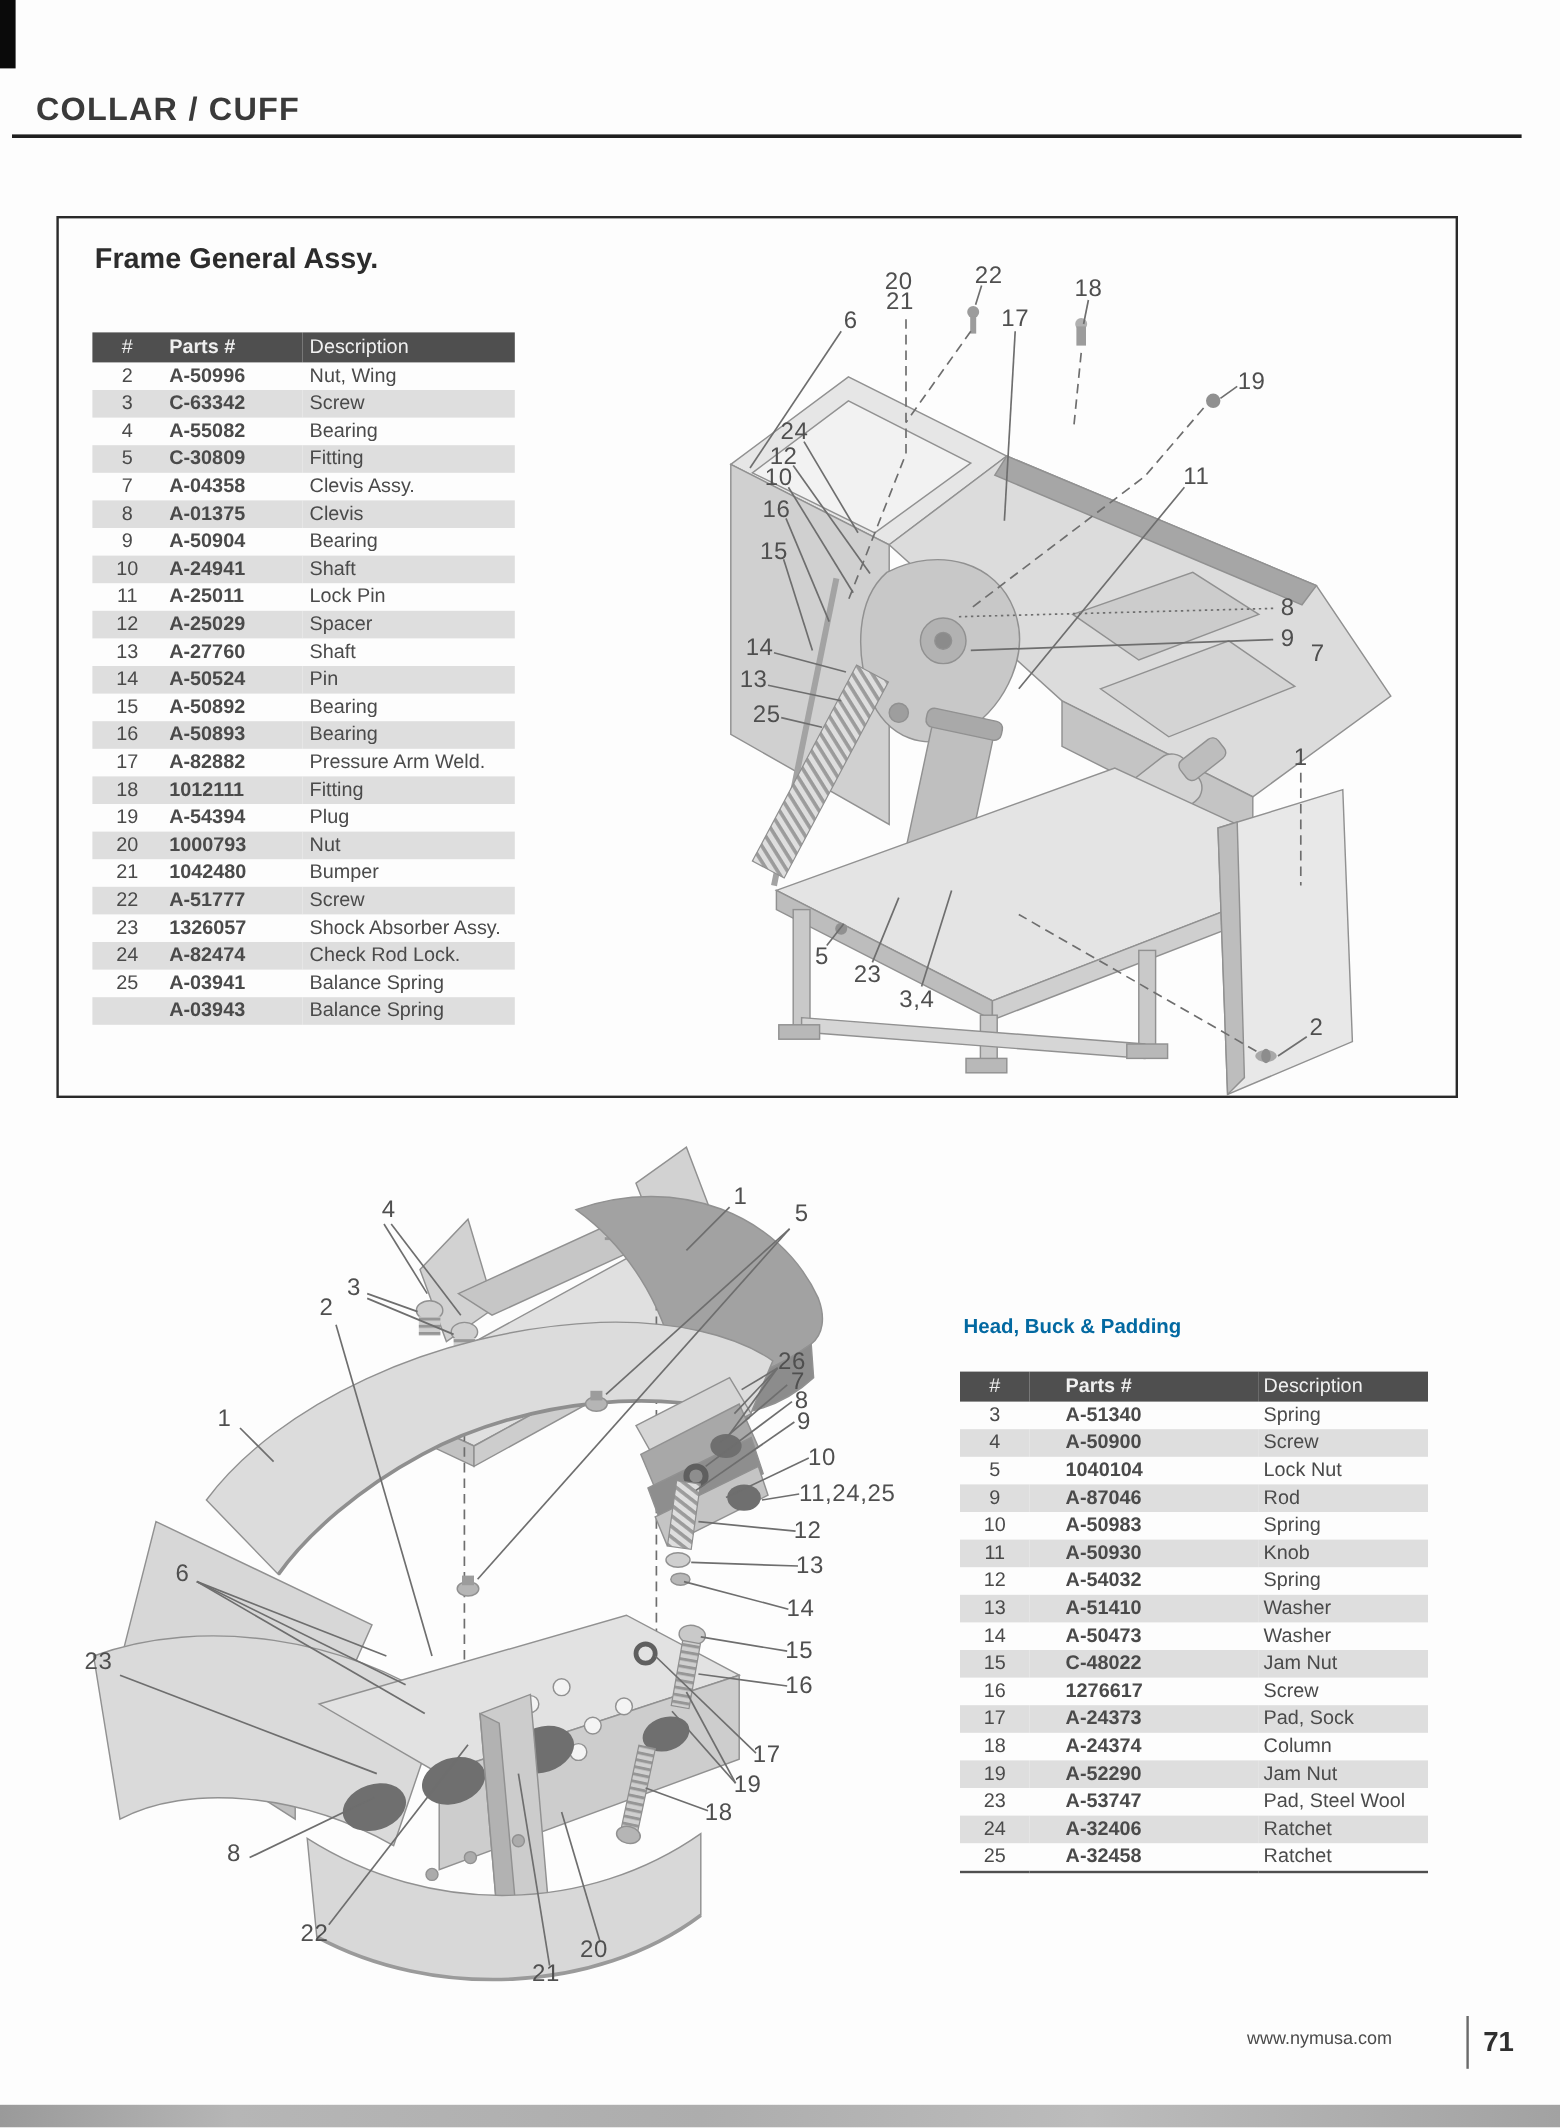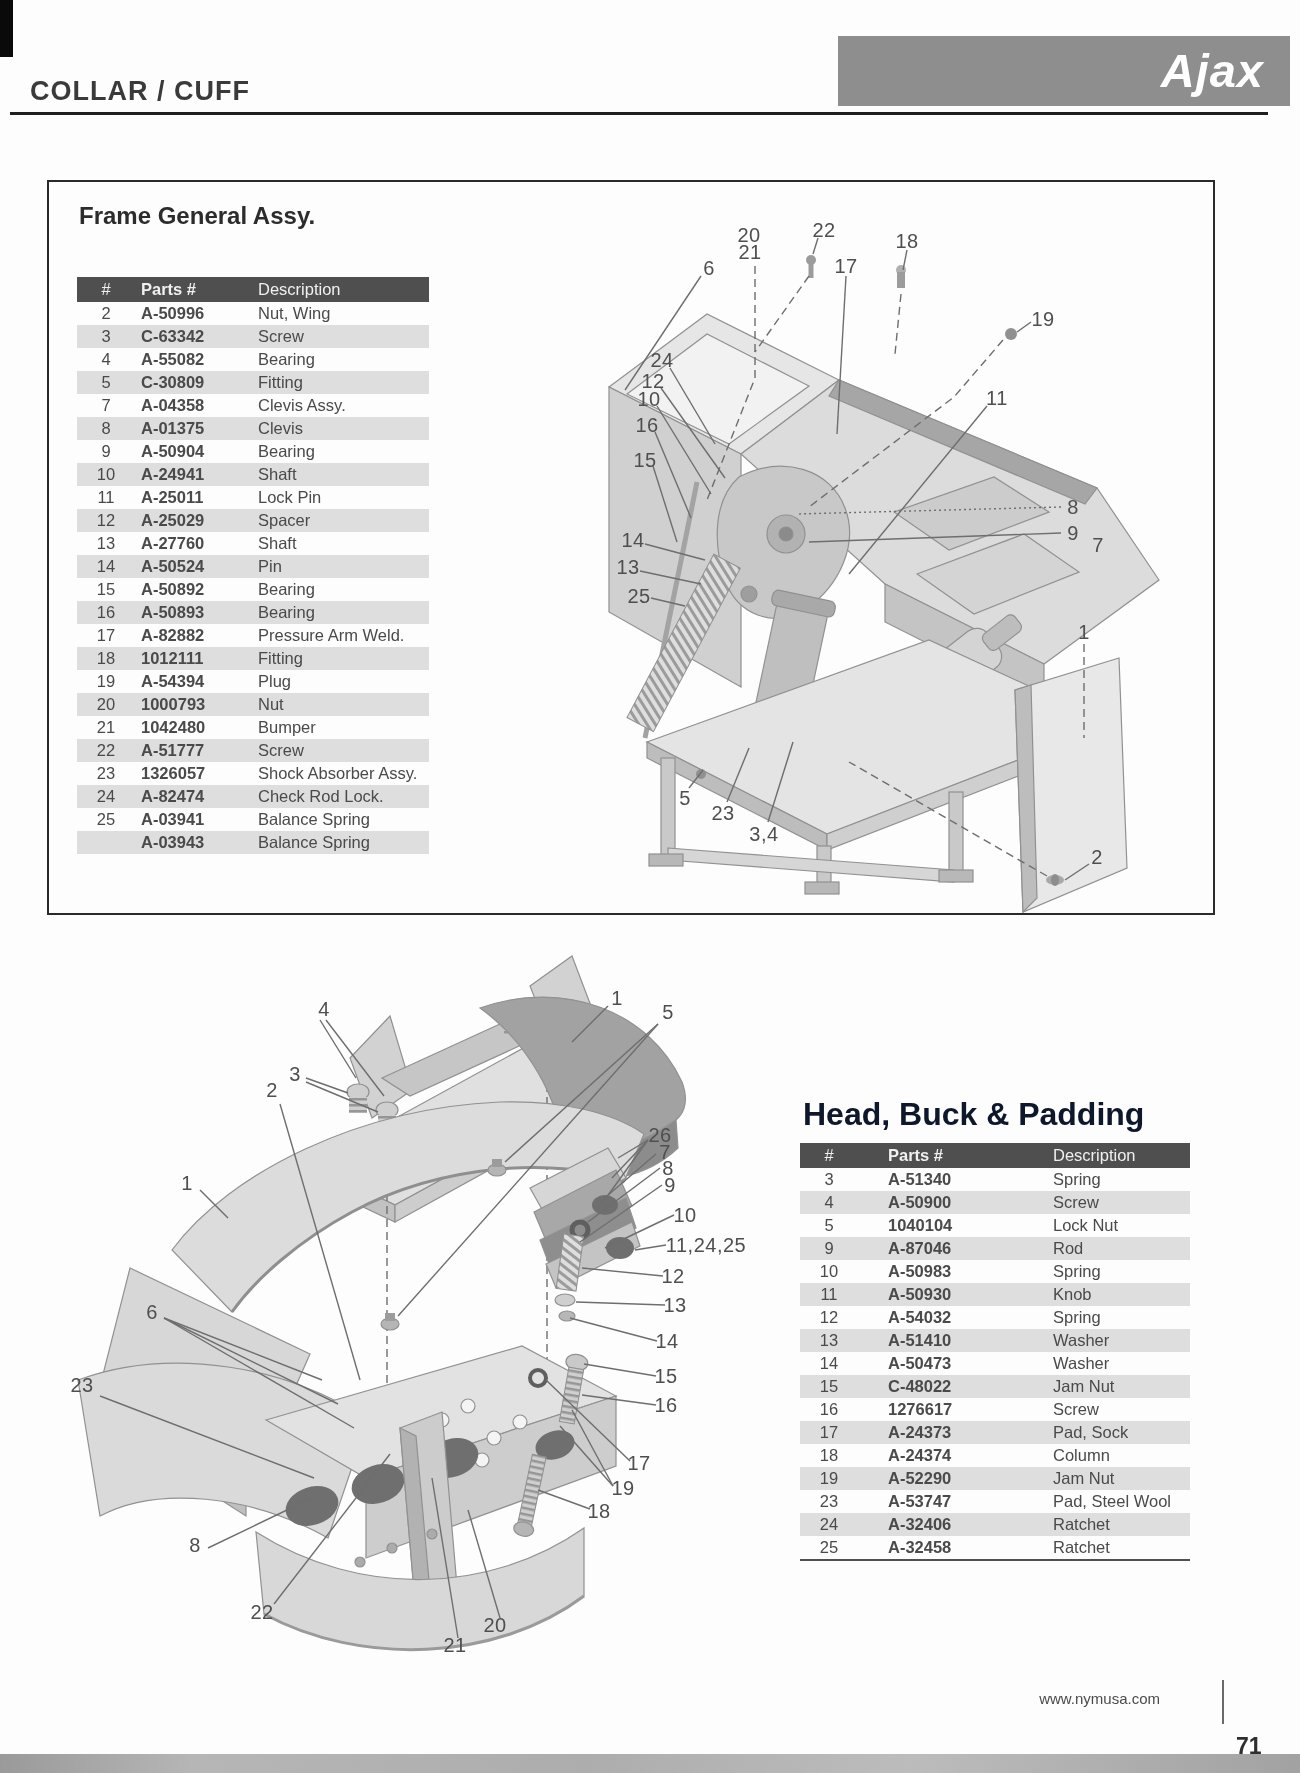--- a/index.html
+++ b/index.html
@@ -24,49 +24,46 @@
   table.parts th:nth-child(1),table.parts td:nth-child(1){width:56px;text-align:center;}
   table.parts th:nth-child(2),table.parts td:nth-child(2){text-align:left;font-weight:bold;}
   table.parts th:nth-child(3),table.parts td:nth-child(3){text-align:left;}
   table.parts tbody tr:nth-child(even){background:#dedede;}
   table.t1{position:absolute;left:28px;top:95px;width:352px;}
   table.t1 th:nth-child(2),table.t1 td:nth-child(2){width:110px;padding-left:6px;}
   table.t1 th:nth-child(3),table.t1 td:nth-child(3){padding-left:6px;}
   table.t2{position:absolute;left:800px;top:1143px;width:390px;border-bottom:2px solid #4f4f4f;}
   table.t2 th:nth-child(2),table.t2 td:nth-child(2){width:160px;padding-left:30px;}
   table.t2 th:nth-child(3),table.t2 td:nth-child(3){padding-left:4px;}
-  .hb-title{position:absolute;left:803px;top:1096px;margin:0;font-size:32px;font-weight:bold;color:#0f172a;}
+  .hb-title{position:absolute;left:803px;top:1096px;margin:0;font-size:17px;font-weight:bold;color:#0369a1;}
   
   .diagram{position:absolute;}
   .diagram svg{position:absolute;left:0;top:0;}
   .top-diagram{left:0;top:0;width:1168px;height:735px;}
   .bottom-diagram{left:60px;top:950px;width:700px;height:730px;overflow:visible;}
   .callouts{position:absolute;left:0;top:0;width:100%;height:100%;}
   .callout{position:absolute;transform:translate(-50%,-50%);font-size:20px;color:#4f4f4f;
         white-space:nowrap;letter-spacing:0.5px;}
   .lead{stroke:#6e6e6e;stroke-width:1.4;fill:none;}
   .dash{stroke-dasharray:8 5;}
   .dot{stroke-dasharray:2 3;}
   .outl{stroke:#919191;stroke-width:1.2;}
   
   .website{position:absolute;left:940px;top:1690px;width:220px;text-align:right;font-size:15px;color:#4b4b4b;}
   .pgdiv{position:absolute;left:1222px;top:1680px;width:2px;height:44px;background:#6a6a6a;}
-  .page-number{position:absolute;left:1236px;top:1688px;font-size:23px;font-weight:bold;color:#2f2f2f;margin-top:45px;}
+  .page-number{position:absolute;left:1236px;top:1688px;font-size:23px;font-weight:bold;color:#2f2f2f;}
   .bottom-band{position:absolute;left:0;top:1754px;width:1300px;height:19px;
         background:linear-gradient(90deg,#9a9a9a 0%,#b6b6b6 15%,#adadad 45%,#bcbcbc 70%,#a2a2a2 100%);}
 </style>
 </head>
 <body>
 
 <div class="page">
 
   <div class="scan-mark"></div>
-  <div class="brand-box">
-    <span>Ajax</span>
-  </div>
   <h1 class="section-title">COLLAR / CUFF</h1>
   <div class="header-rule"></div>
 
   <section class="frame-panel">
     <h2 class="panel-title">Frame General Assy.</h2>
 
     <table class="parts t1">
       <thead>
         <tr>
           <th>#</th>

